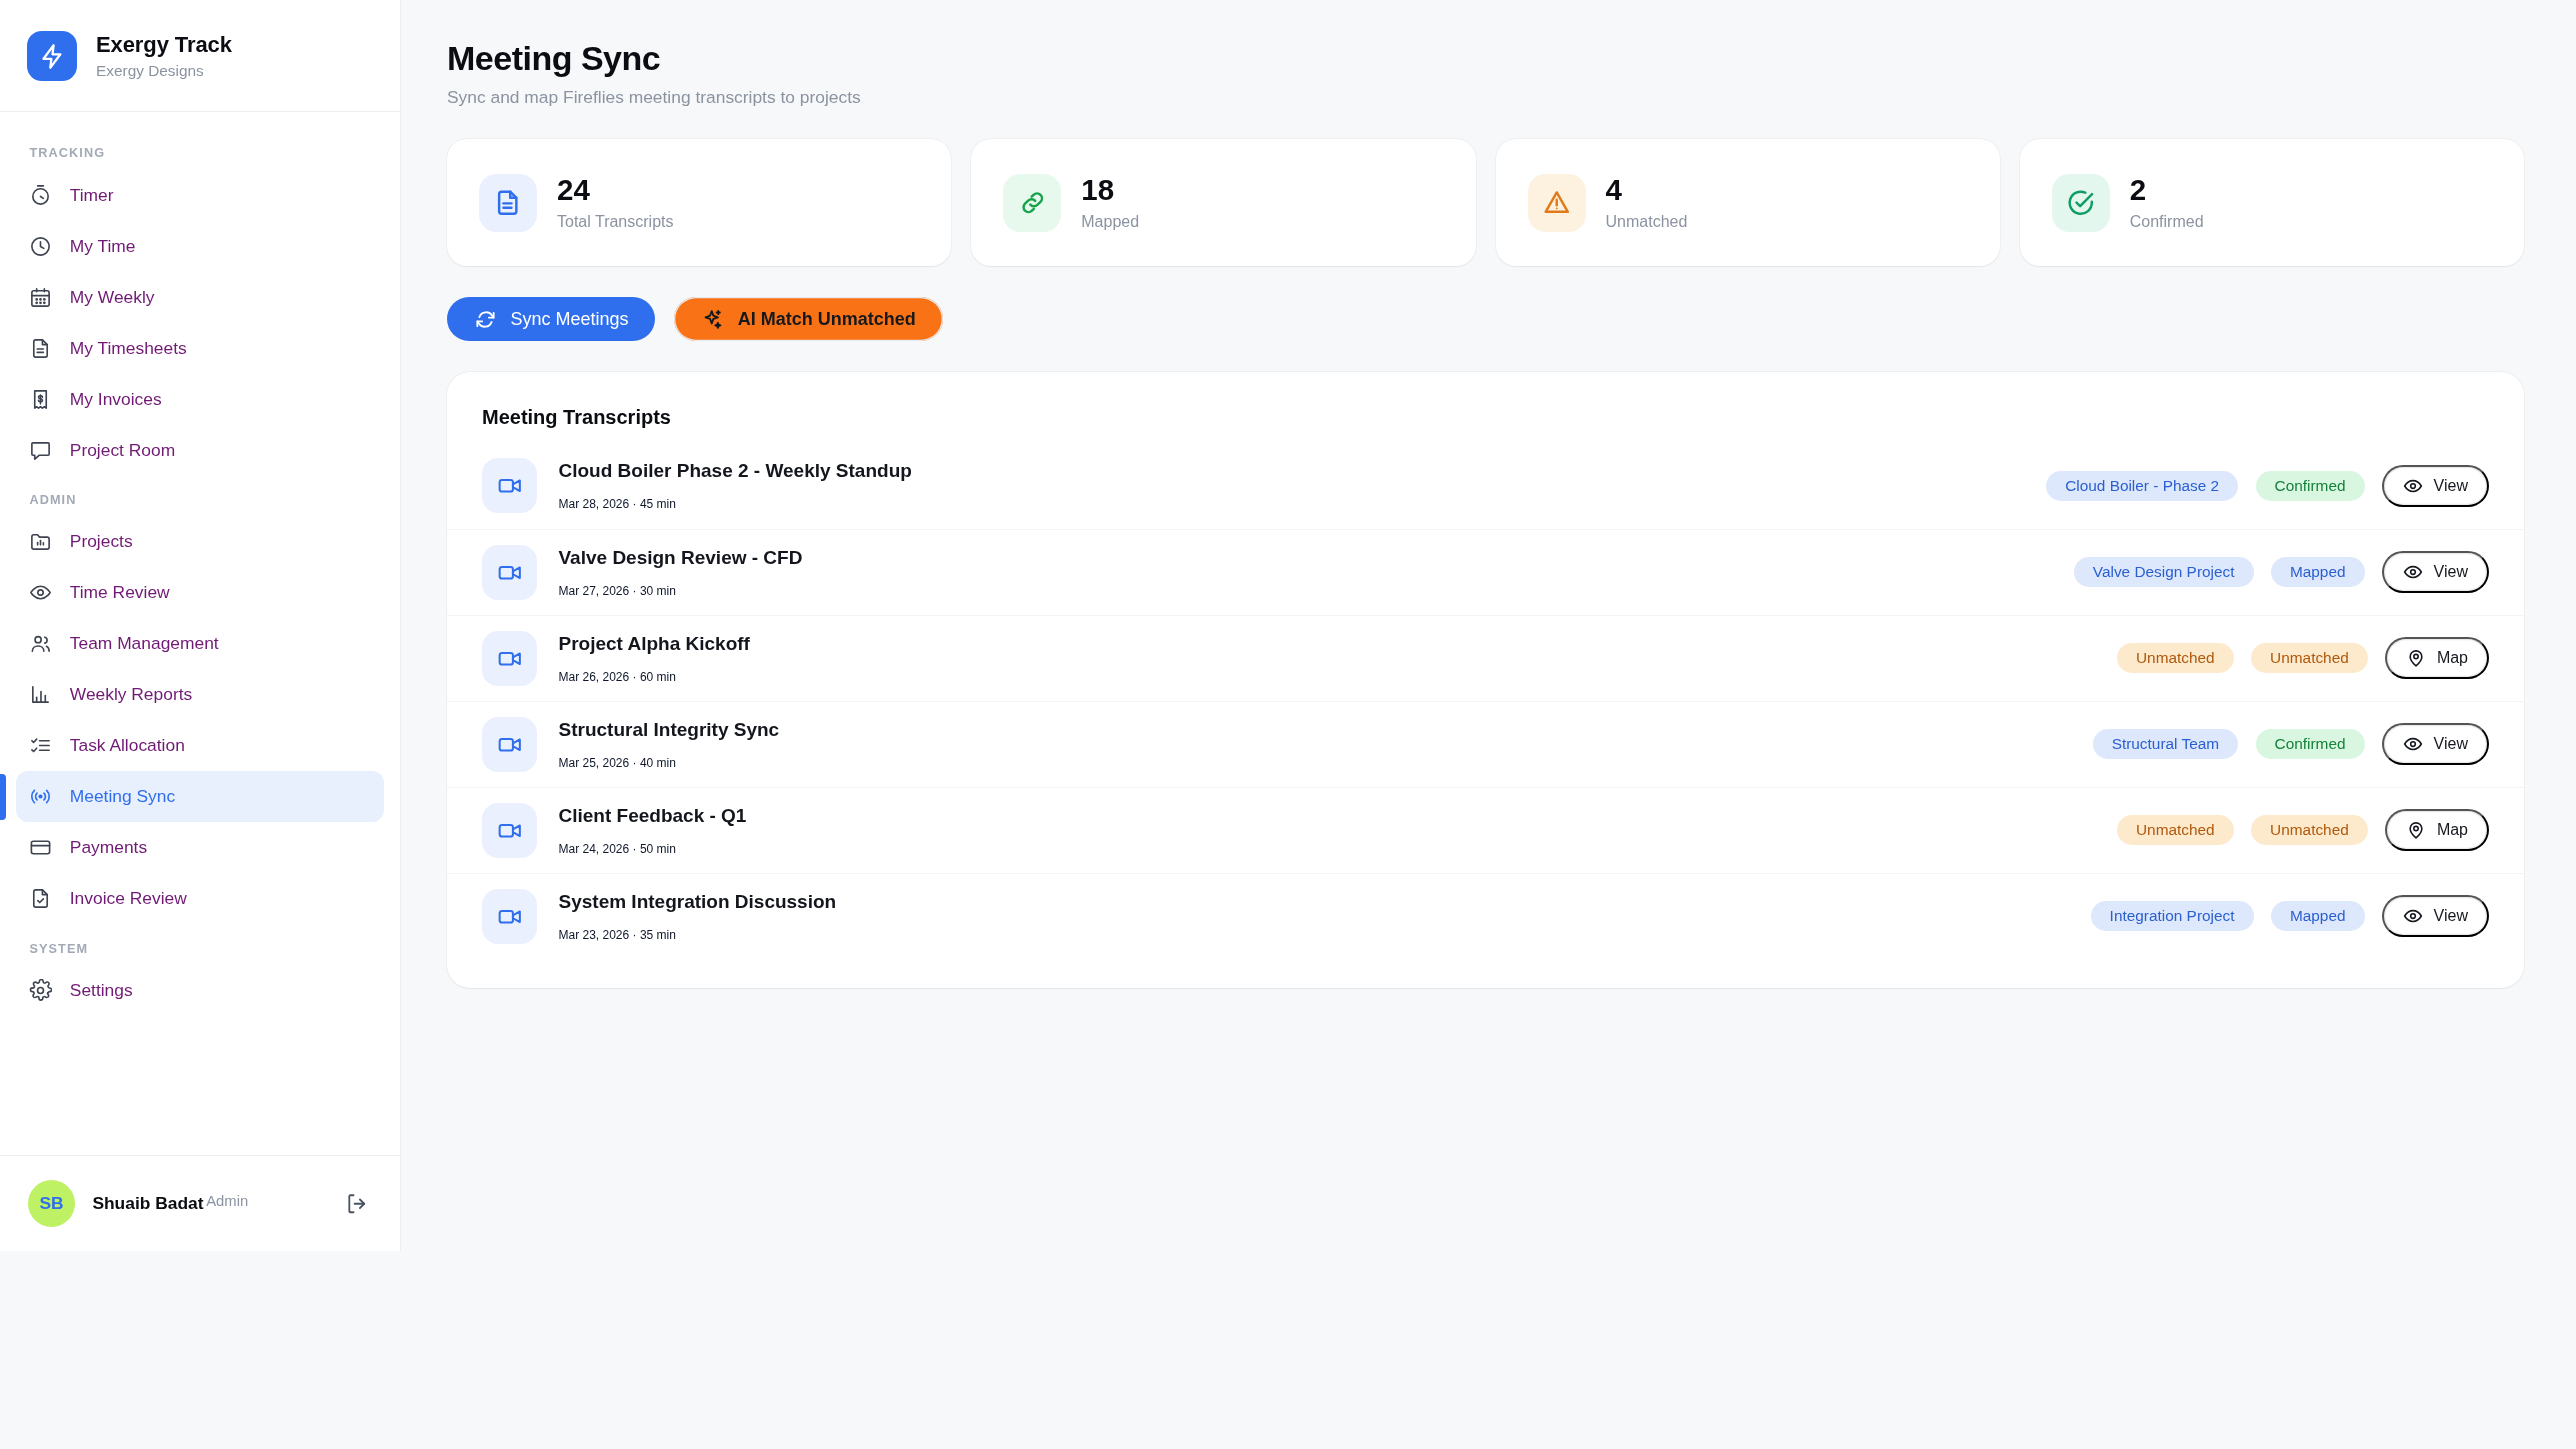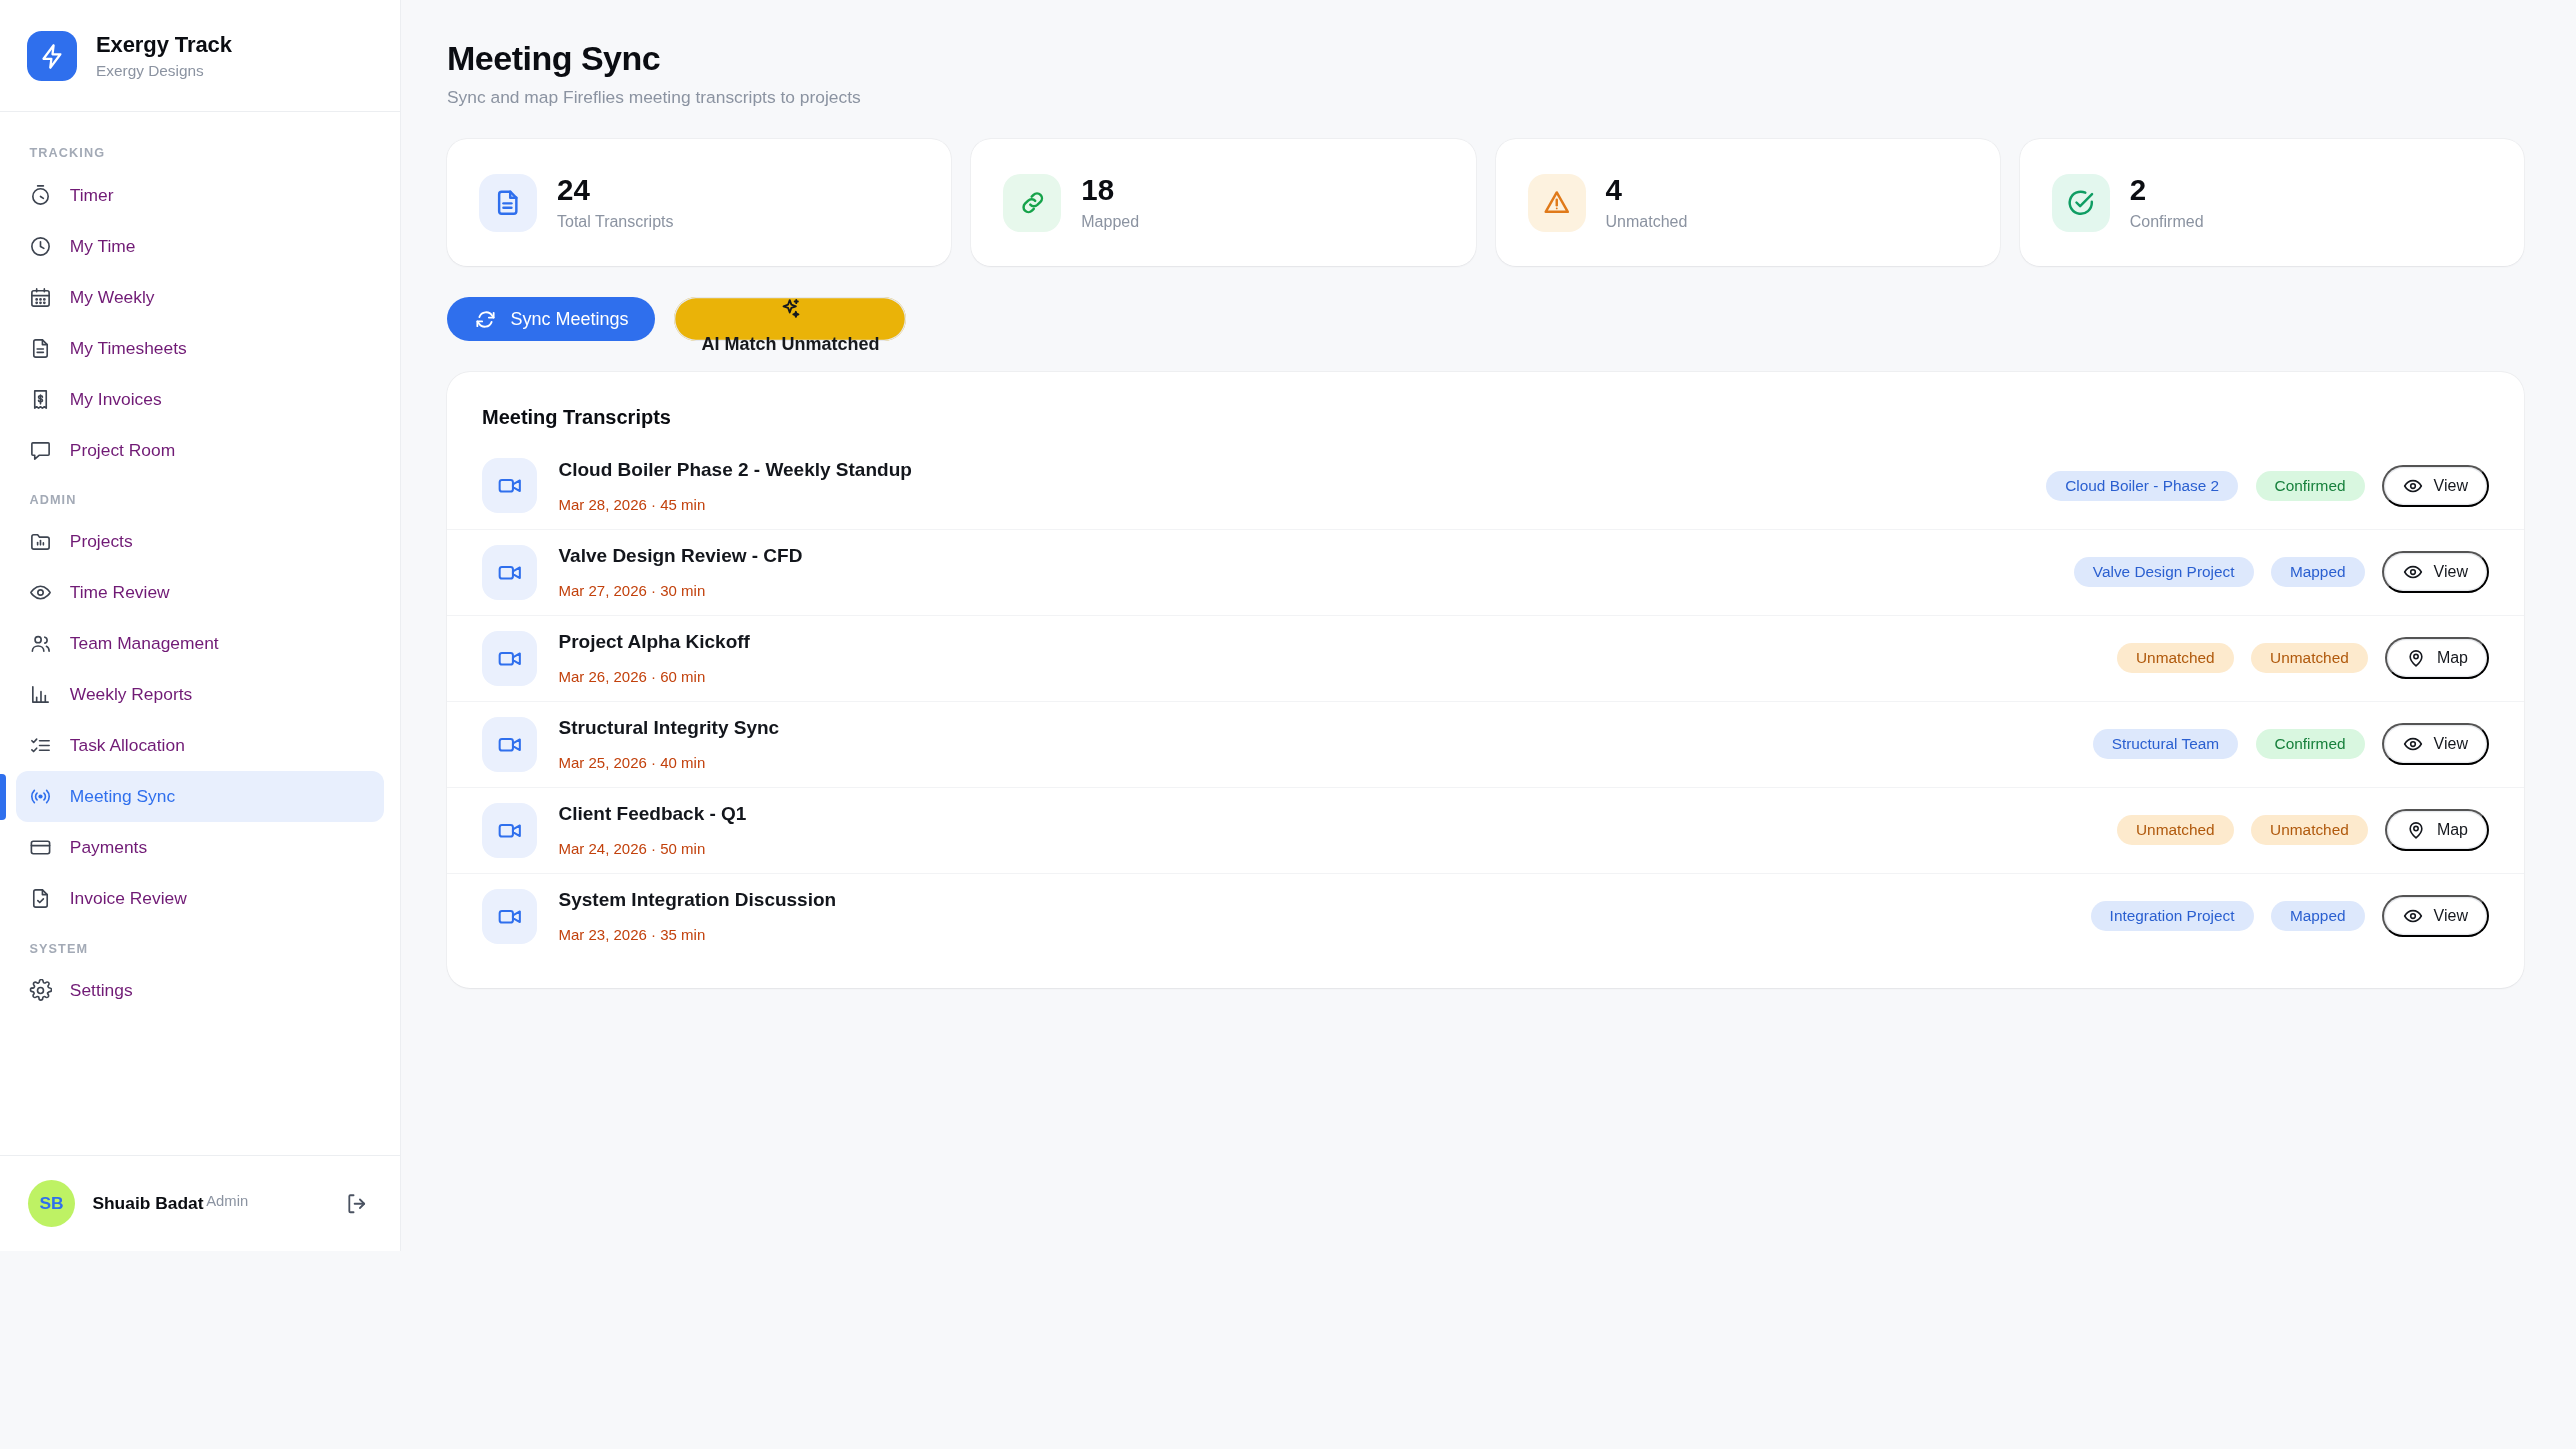--- a/index.html
+++ b/index.html
@@ -120,21 +120,21 @@
 
   .actions-row { display: flex; gap: 19px; margin-top: 31px; }
   .btn {
     display: flex; align-items: center; gap: 13.4px;
     height: 44px; padding: 0 27px; border-radius: 28px;
     font-size: 18px; font-weight: 500; cursor: pointer; border: none;
     font-family: inherit;
   }
   .btn svg { width: 23px; height: 23px; }
   .btn-primary { background: #2f6fed; color: #ffffff; }
-  .btn-secondary { background: #eab308; color: #17191d; font-weight: 600; box-shadow: inset 0 0 0 1.3px #e6e8ec; flex-direction: column; }
+  .btn-secondary { background: #f97316; color: #17191d; font-weight: 600; box-shadow: inset 0 0 0 1.3px #e6e8ec; }
 
   .panel {
     margin-top: 31px;
     background: #ffffff;
     border-radius: 23px;
     box-shadow: 0 0.7px 2px rgba(16,24,40,.06), 0 0 0 0.7px rgba(16,24,40,.035);
     padding: 34px 0 29.5px 0;
   }
   .panel-title { font-size: 20px; font-weight: 700; color: #0b0d12; padding: 0 35px 13.4px 35px; }
 
@@ -147,21 +147,21 @@
   .row:first-of-type { border-top: none; }
   .row-ico {
     width: 55px; height: 55px; border-radius: 16px; flex: 0 0 55px;
     background: #eaf0fd;
     display: flex; align-items: center; justify-content: center;
     margin-right: 21.5px;
   }
   .row-ico svg { width: 25.5px; height: 25.5px; }
   .row-text { flex: 1 1 auto; min-width: 0; }
   .row-title { font-size: 19px; font-weight: 600; color: #13161c; }
-  .row-meta { font-size: 15px; color: #c2410c; margin-top: 15px; }
+  .row-meta { font-size: 12px; color: #0f172a; margin-top: 15px; }
   .row-right { display: flex; align-items: center; gap: 17.4px; flex: 0 0 auto; }
 
   .chip {
     height: 30px; display: flex; align-items: center;
     padding: 0 19px; border-radius: 17.4px;
     font-size: 15.4px; font-weight: 500; white-space: nowrap;
   }
   .chip-blue   { background: #dde8fc; color: #2a5fd0; }
   .chip-green  { background: #d9f7e0; color: #17803c; }
   .chip-orange { background: #fdeacd; color: #b0590c; }

